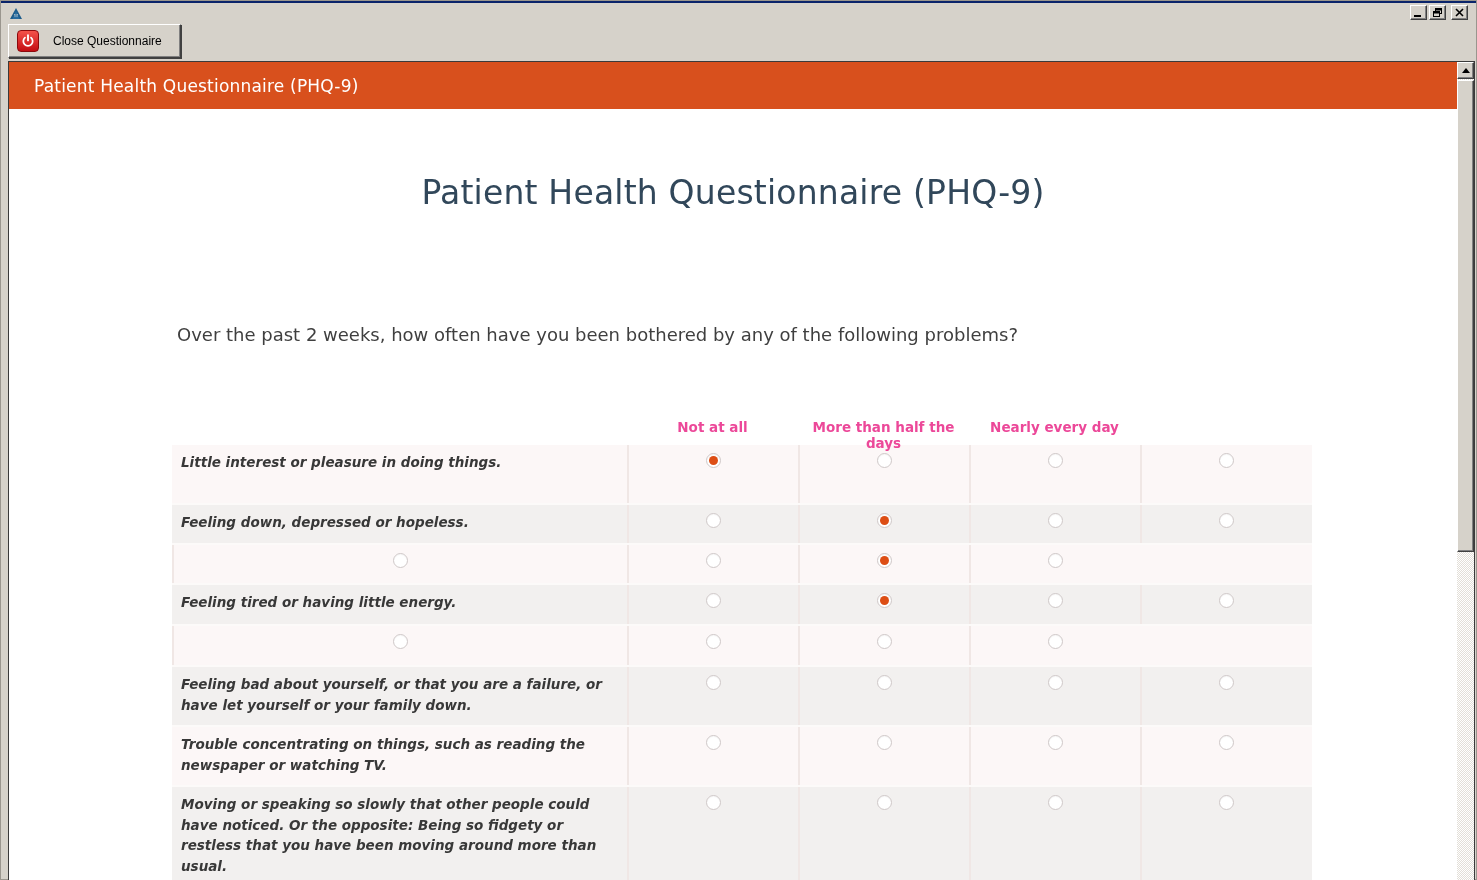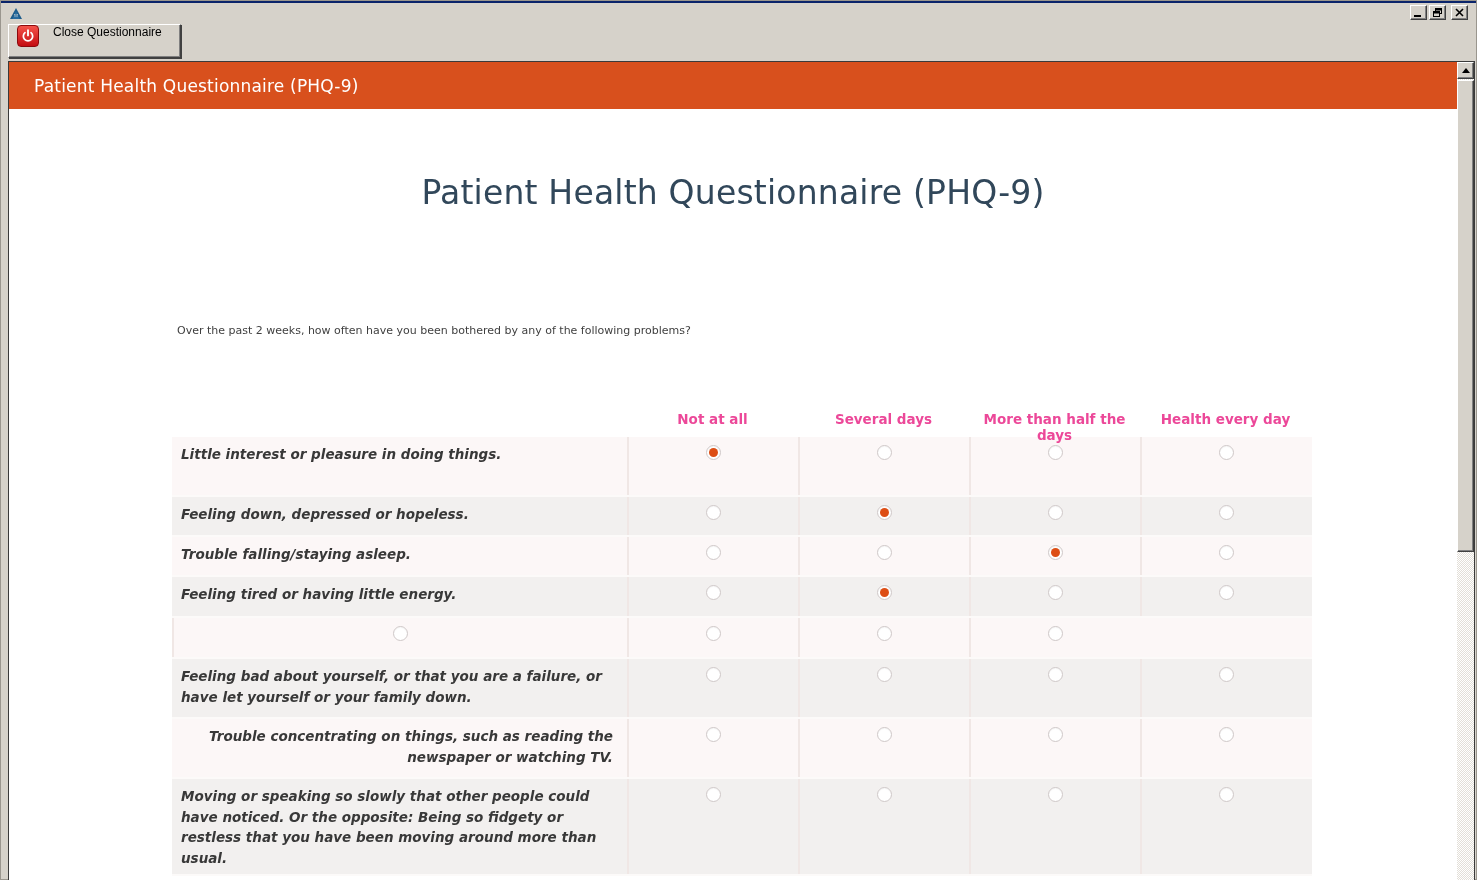--- a/index.html
+++ b/index.html
@@ -19,21 +19,21 @@
              border-top:1px solid #fff; border-left:1px solid #fff;
              border-right:1px solid #404040; border-bottom:1px solid #404040;
              box-shadow:inset -1px -1px 0 #808080;
              display:flex; align-items:center; justify-content:center; cursor:default; }
   .win-btn.close { margin-left:3px; }
   .win-btn svg { display:block; }
 
   
   .toolbar { position:absolute; left:0; top:22px; width:100%; height:38px; background:#D6D2CA; }
   .close-q-btn { position:absolute; left:7px; top:1px; width:173px; height:34px;
-                 background:#D6D2CA; display:flex; align-items:flex-start; gap:14px;
+                 background:#D6D2CA; display:flex; align-items:center; gap:14px;
                  border-top:1px solid #ffffff; border-left:1px solid #ffffff;
                  border-right:1px solid #404040; border-bottom:1px solid #404040;
                  box-shadow:1px 1px 0 #404040, inset -1px -1px 0 #808080;
                  font-family:"Liberation Sans", sans-serif; font-size:12px; color:#000;
                  padding-left:8px; cursor:pointer; }
   .power-icon { width:22px; height:22px; border-radius:4px;
                 background:linear-gradient(#f4524a,#c40d12);
                 border:1px solid #8c0a0d;
                 display:flex; align-items:center; justify-content:center; }
 
@@ -42,37 +42,37 @@
            background:#fff; border:1px solid #3a3a3a; border-bottom:none; overflow:hidden; }
   .frame-content { position:absolute; left:0; top:0; right:17px; bottom:0;
                    background:#fff; overflow:hidden; }
 
   .orange-bar { height:47px; display:flex; align-items:center; padding-left:25px; }
   .orange-bar span { color:#fff; font-size:17px; letter-spacing:.2px; }
 
   .doc-title { text-align:center; margin-top:64px; font-size:33px; font-weight:normal;
                color:#31475A; letter-spacing:.2px; }
 
-  .prompt { margin:112px 0 0 168px; font-size:11px; color:#3f3f3f; }
+  .prompt { margin:112px 0 0 168px; font-size:18px; color:#3f3f3f; }
 
   
   .qtable { margin:74px 0 0 163px; width:1140px; }
   .qhead { display:grid; grid-template-columns:455px 171px 171px 171px 171px; height:26px; }
   .qcol-header { text-align:center; font-size:13.5px; font-weight:bold; color:#ec4899; }
   .qrow { display:grid; grid-template-columns:455px 171px 171px 171px 171px;
           border-bottom:2px solid #FCFAF9;font-style:italic; }
   .qrow:nth-child(odd)  { background:#FCF7F7; }
   .qrow:nth-child(even) { background:#F2F0EF; }
   .qrow:nth-child(1) { min-height:60px; }
   .qrow:nth-child(2) { min-height:40px; }
   .qrow:nth-child(3) { min-height:40px; }
   .qrow:nth-child(4) { min-height:41px; }
   .qrow:nth-child(5) { min-height:41px; }
   .qrow:nth-child(6) { min-height:60px; }
-  .qrow:nth-child(7) { min-height:60px;text-align:right; }
+  .qrow:nth-child(7) { min-height:60px; }
   .qrow:nth-child(8) { min-height:80px; }
   .qcell { padding:7px 14px 6px 9px; font-size:13.5px; font-weight:bold;
            color:#383838; line-height:20.5px; }
   .ocell { display:flex; justify-content:center; align-items:flex-start;
            padding-top:8px; border-left:2px solid #F0E7E5; }
   .radio { width:15px; height:15px; border-radius:50%; background:#fff;
            border:1px solid #CFC8C8; position:relative; cursor:pointer;
            box-shadow:inset 0 1px 1px rgba(0,0,0,.04); }
   .radio.sel::after { content:""; position:absolute; left:2px; top:2px;
                       width:9px; height:9px; border-radius:50%; background:#DD4E15; }
@@ -152,23 +152,22 @@
       </div>
 
       <h1 class="doc-title">Patient Health Questionnaire (PHQ-9)</h1>
 
       <p class="prompt">Over the past 2 weeks, how often have you been bothered by any of the following problems?</p>
 
       <div class="qtable">
         <div class="qhead">
           <div></div>
           <div class="qcol-header">Not at all</div>
-          <div class="qcol-header">Several days</div>
           <div class="qcol-header">More than half the days</div>
-          <div class="qcol-header">Health every day</div>
+          <div class="qcol-header">Nearly every day</div>
         </div>
         <div id="qrows">
             <div class="qrow">
               <div class="qcell">Little interest or pleasure in doing things.</div>
               <div class="ocell">
                 <span class="radio sel"></span>
               </div>
               <div class="ocell">
                 <span class="radio"></span>
               </div>
@@ -188,21 +187,20 @@
                 <span class="radio sel"></span>
               </div>
               <div class="ocell">
                 <span class="radio"></span>
               </div>
               <div class="ocell">
                 <span class="radio"></span>
               </div>
             </div>
             <div class="qrow">
-              <div class="qcell">Trouble falling/staying asleep.</div>
               <div class="ocell">
                 <span class="radio"></span>
               </div>
               <div class="ocell">
                 <span class="radio"></span>
               </div>
               <div class="ocell">
                 <span class="radio sel"></span>
               </div>
               <div class="ocell">

